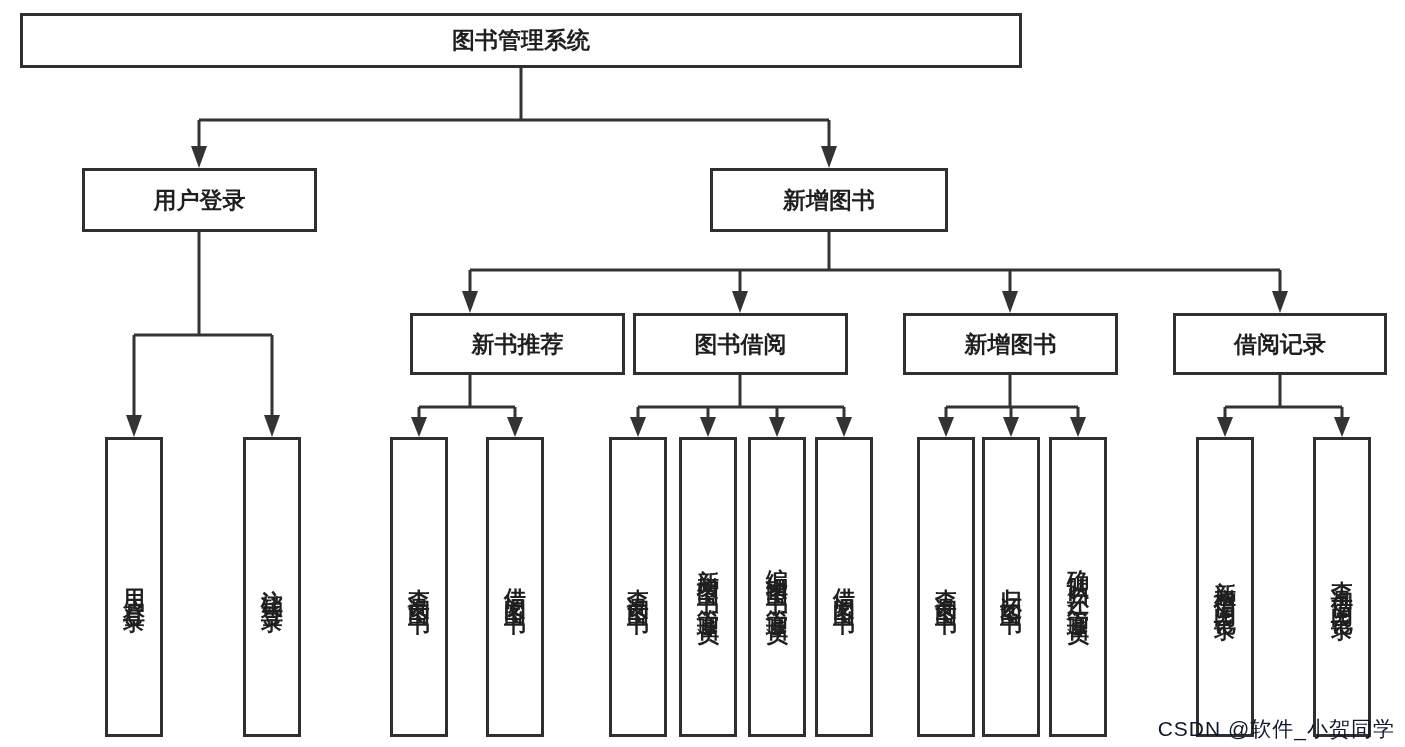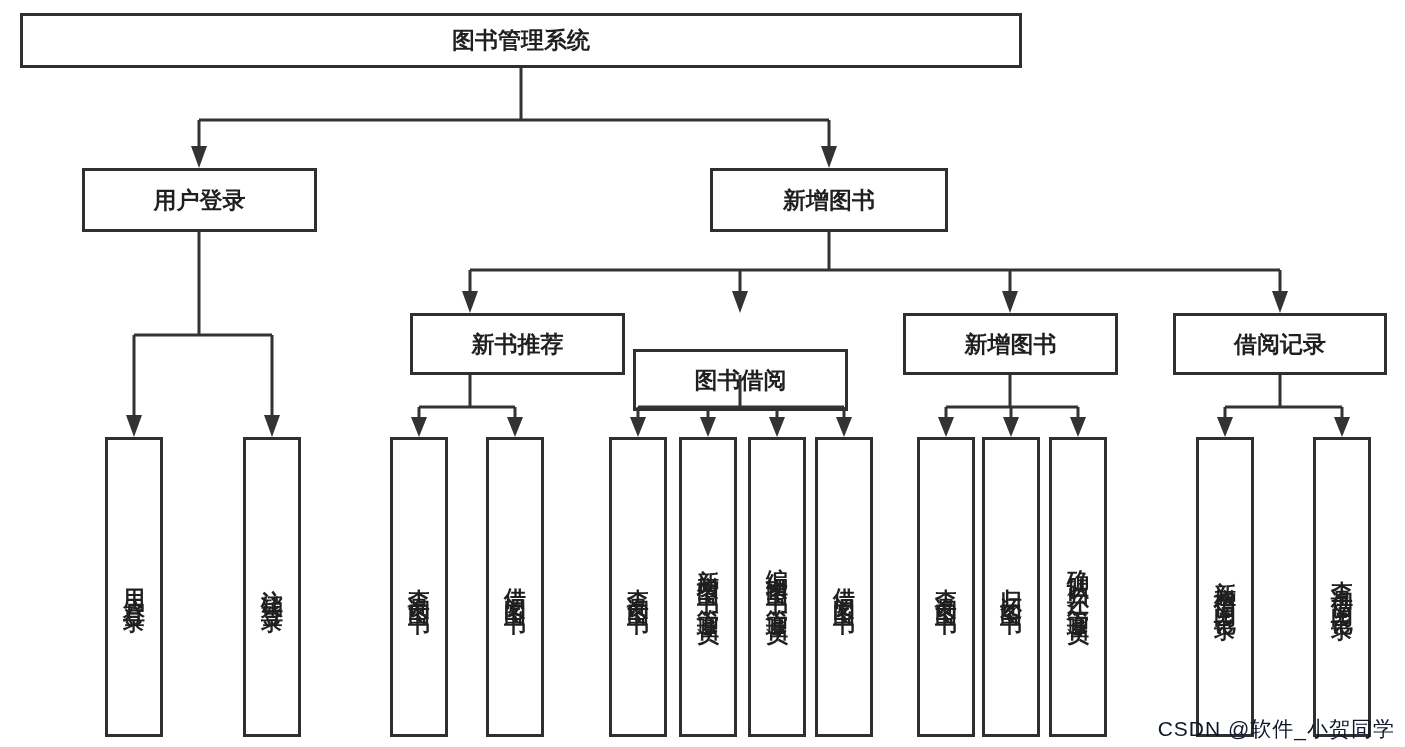--- a/index.html
+++ b/index.html
@@ -61,21 +61,21 @@
     line-height: 1;
     white-space: normal;
   }
   
   .n-root          { left: 20px;   top: 13px;  width: 1002px; height: 55px; }
   
   .n-user-login    { left: 82px;   top: 168px; width: 235px;  height: 64px; }
   .n-book-mgmt     { left: 710px;  top: 168px; width: 238px;  height: 64px; }
   
   .n-new-book-rec  { left: 363px;  top: 313px; width: 215px;  height: 62px; margin-left: 47px; }
-  .n-book-borrow   { left: 633px;  top: 313px; width: 215px;  height: 62px; margin-top: 36px; }
+  .n-book-borrow   { left: 633px;  top: 313px; width: 215px;  height: 62px; }
   .n-cur-borrow    { left: 903px;  top: 313px; width: 215px;  height: 62px; }
   .n-borrow-rec    { left: 1173px; top: 313px; width: 214px;  height: 62px; }
   
   .l-user-login    { left: 105px;  width: 58px; }
   .l-logout        { left: 243px;  width: 58px; }
   .l-nbr-query     { left: 390px;  width: 58px; }
   .l-nbr-borrow    { left: 486px;  width: 58px; }
   .l-bb-query      { left: 609px;  width: 58px; }
   .l-bb-add        { left: 679px;  width: 58px; }
   .l-bb-edit       { left: 748px;  width: 58px; }

